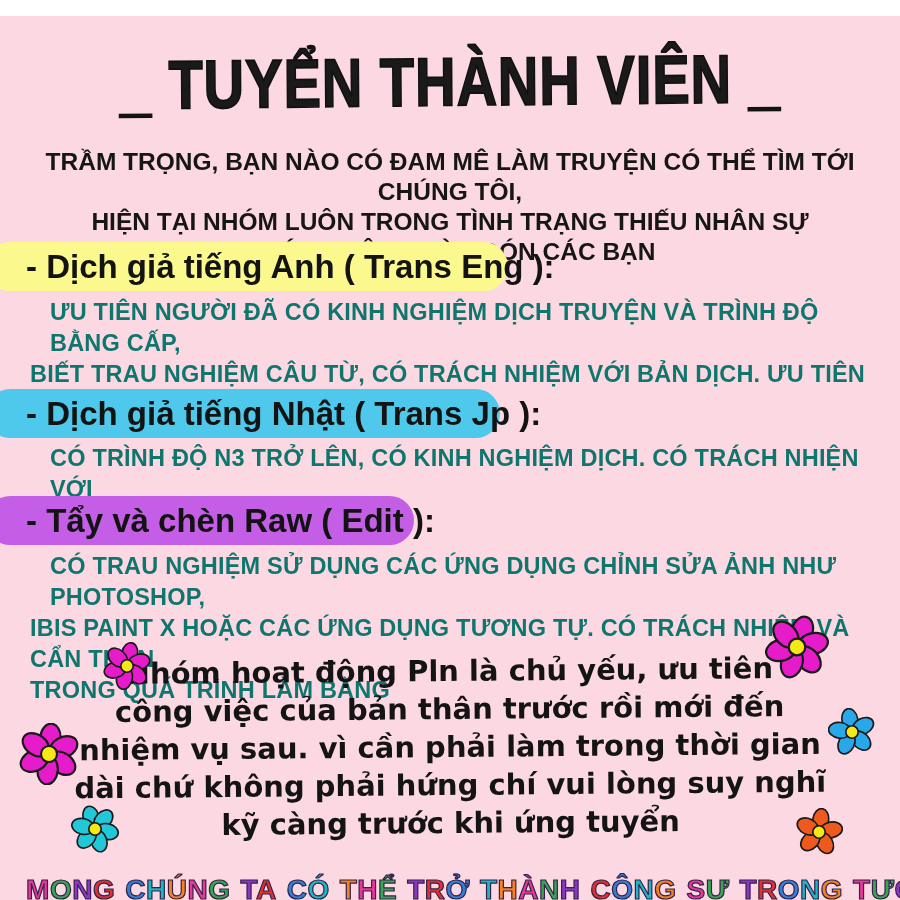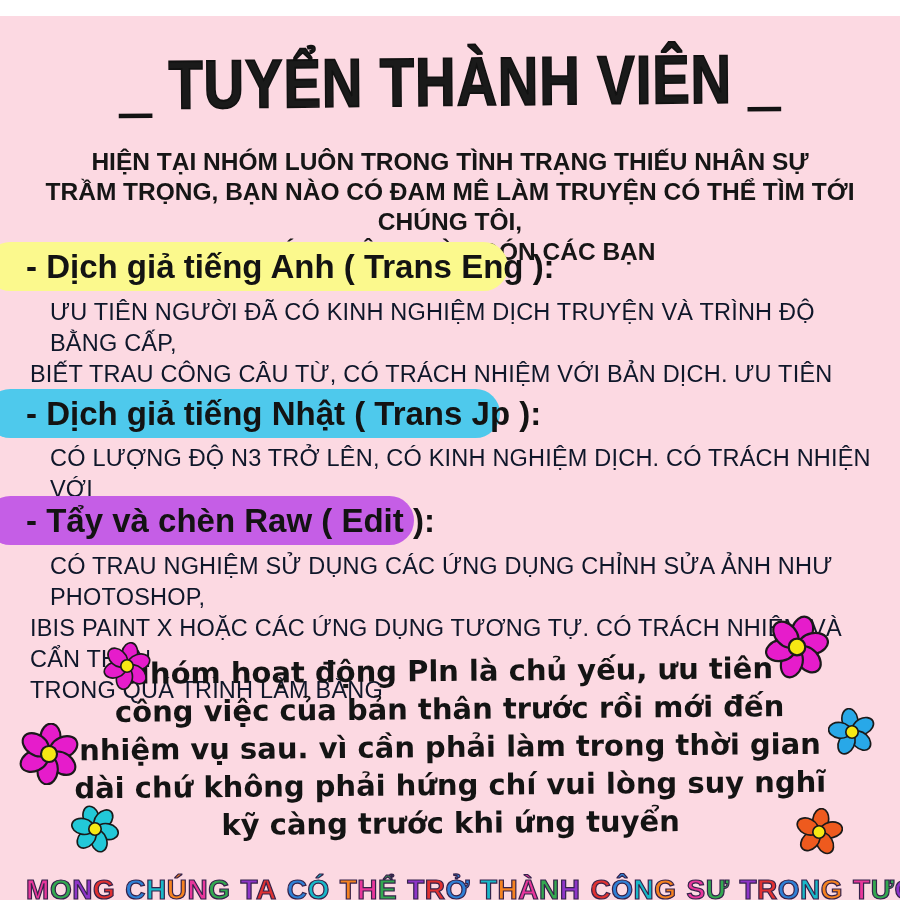--- a/index.html
+++ b/index.html
@@ -38,21 +38,21 @@
     font-size:33px;font-weight:700;color:#131313;
     box-sizing:border-box;
     white-space:nowrap;
   }
   .pill1{top:226px;width:522px;}
   .pill2{top:373px;width:514px;}
   .pill3{top:480px;width:428px;}
   
   .body{
     position:absolute;left:30px;right:16px;
-    font-size:23.5px;line-height:31px;font-weight:400;color:#0f172a;
+    font-size:23.5px;line-height:31px;font-weight:700;color:#0f766e;
     letter-spacing:0.2px;
   }
   .body .fl{padding-left:20px;}
   .b1{top:281px;}
   .b2{top:427px;}
   .b3{top:535px;}
   
   .note{
     position:absolute;top:636px;left:60px;width:780px;
     text-align:center;
@@ -74,35 +74,35 @@
   .flower{position:absolute;}
 </style>
 </head>
 <body>
 
 <div class="page" style="background: rgb(252, 217, 226);">
 
   <div class="title">_ TUYỂN THÀNH VIÊN _</div>
 
   <div class="intro">
+    <div>TRẦM TRỌNG, BẠN NÀO CÓ ĐAM MÊ LÀM TRUYỆN CÓ THỂ TÌM TỚI CHÚNG TÔI,</div>
     <div>HIỆN TẠI NHÓM LUÔN TRONG TÌNH TRẠNG THIẾU NHÂN SỰ</div>
-    <div>TRẦM TRỌNG, BẠN NÀO CÓ ĐAM MÊ LÀM TRUYỆN CÓ THỂ TÌM TỚI CHÚNG TÔI,</div>
     <div>NHÓM LUÔN CHÀO ĐÓN CÁC BẠN</div>
   </div>
 
   <div class="pill pill1" style="background: rgb(251, 249, 141);">- Dịch giả tiếng Anh ( Trans Eng ):</div>
   <div class="body b1">
     <div class="fl">ƯU TIÊN NGƯỜI ĐÃ CÓ KINH NGHIỆM DỊCH TRUYỆN VÀ TRÌNH ĐỘ BẰNG CẤP,</div>
-    <div>BIẾT TRAU CÔNG CÂU TỪ, CÓ TRÁCH NHIỆM VỚI BẢN DỊCH. ƯU TIÊN</div>
+    <div>BIẾT TRAU NGHIỆM CÂU TỪ, CÓ TRÁCH NHIỆM VỚI BẢN DỊCH. ƯU TIÊN</div>
     <div>CHẤT LƯỢNG HƠN TỐC ĐỘ</div>
   </div>
 
   <div class="pill pill2" style="background: rgb(78, 201, 236);">- Dịch giả tiếng Nhật ( Trans Jp ):</div>
   <div class="body b2">
-    <div class="fl">CÓ LƯỢNG ĐỘ N3 TRỞ LÊN, CÓ KINH NGHIỆM DỊCH. CÓ TRÁCH NHIỆN VỚI</div>
+    <div class="fl">CÓ TRÌNH ĐỘ N3 TRỞ LÊN, CÓ KINH NGHIỆM DỊCH. CÓ TRÁCH NHIỆN VỚI</div>
     <div>CÔNG VIỆC</div>
   </div>
 
   <div class="pill pill3" style="background: rgb(197, 94, 230);">- Tẩy và chèn Raw ( Edit ):</div>
   <div class="body b3">
     <div class="fl">CÓ TRAU NGHIỆM SỬ DỤNG CÁC ỨNG DỤNG CHỈNH SỬA ẢNH NHƯ PHOTOSHOP,</div>
     <div>IBIS PAINT X HOẶC CÁC ỨNG DỤNG TƯƠNG TỰ. CÓ TRÁCH NHIỆM VÀ CẨN THẬN</div>
     <div>TRONG QUÁ TRÌNH LÀM BẰNG</div>
   </div>
 

